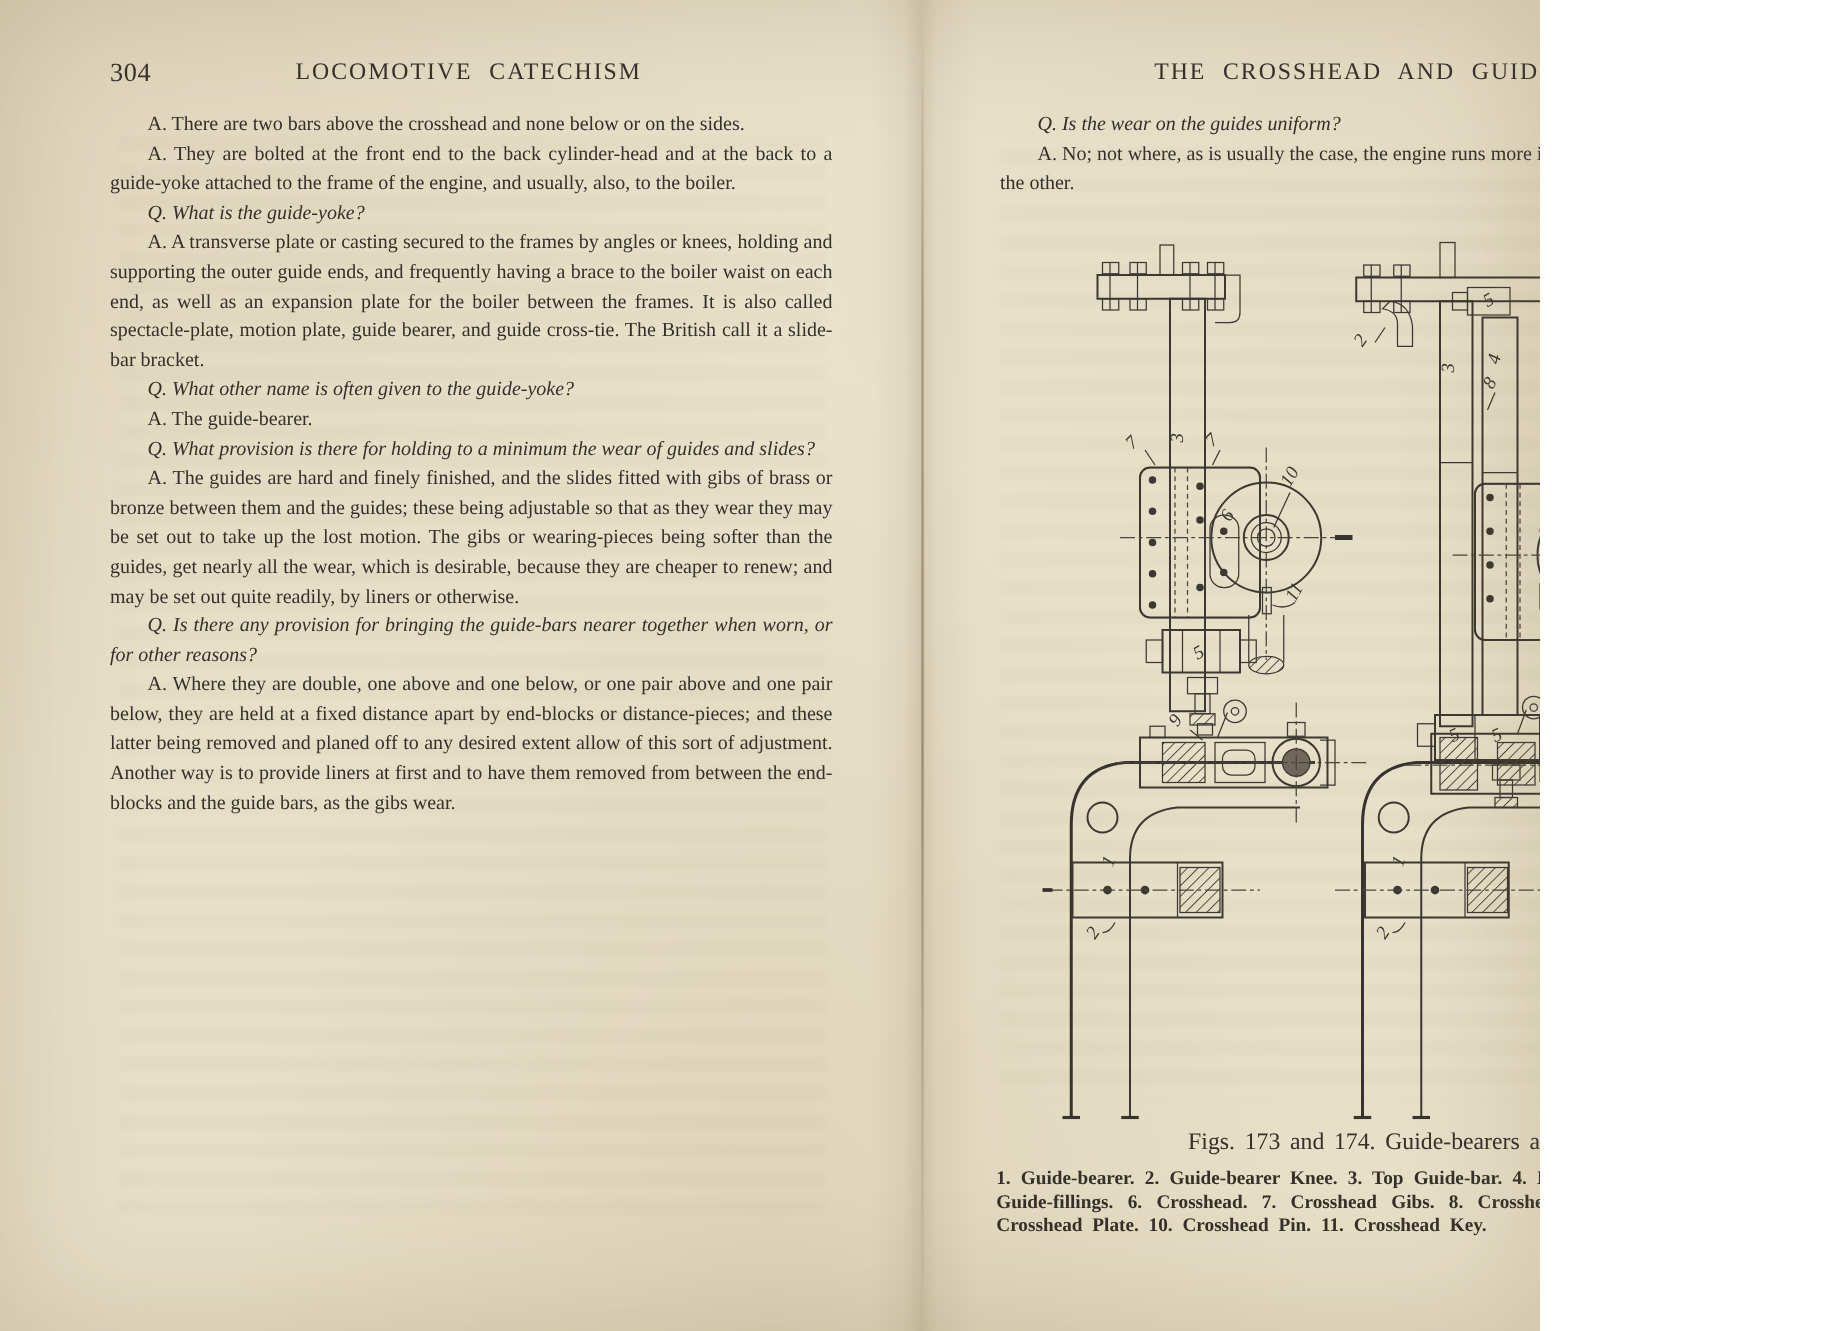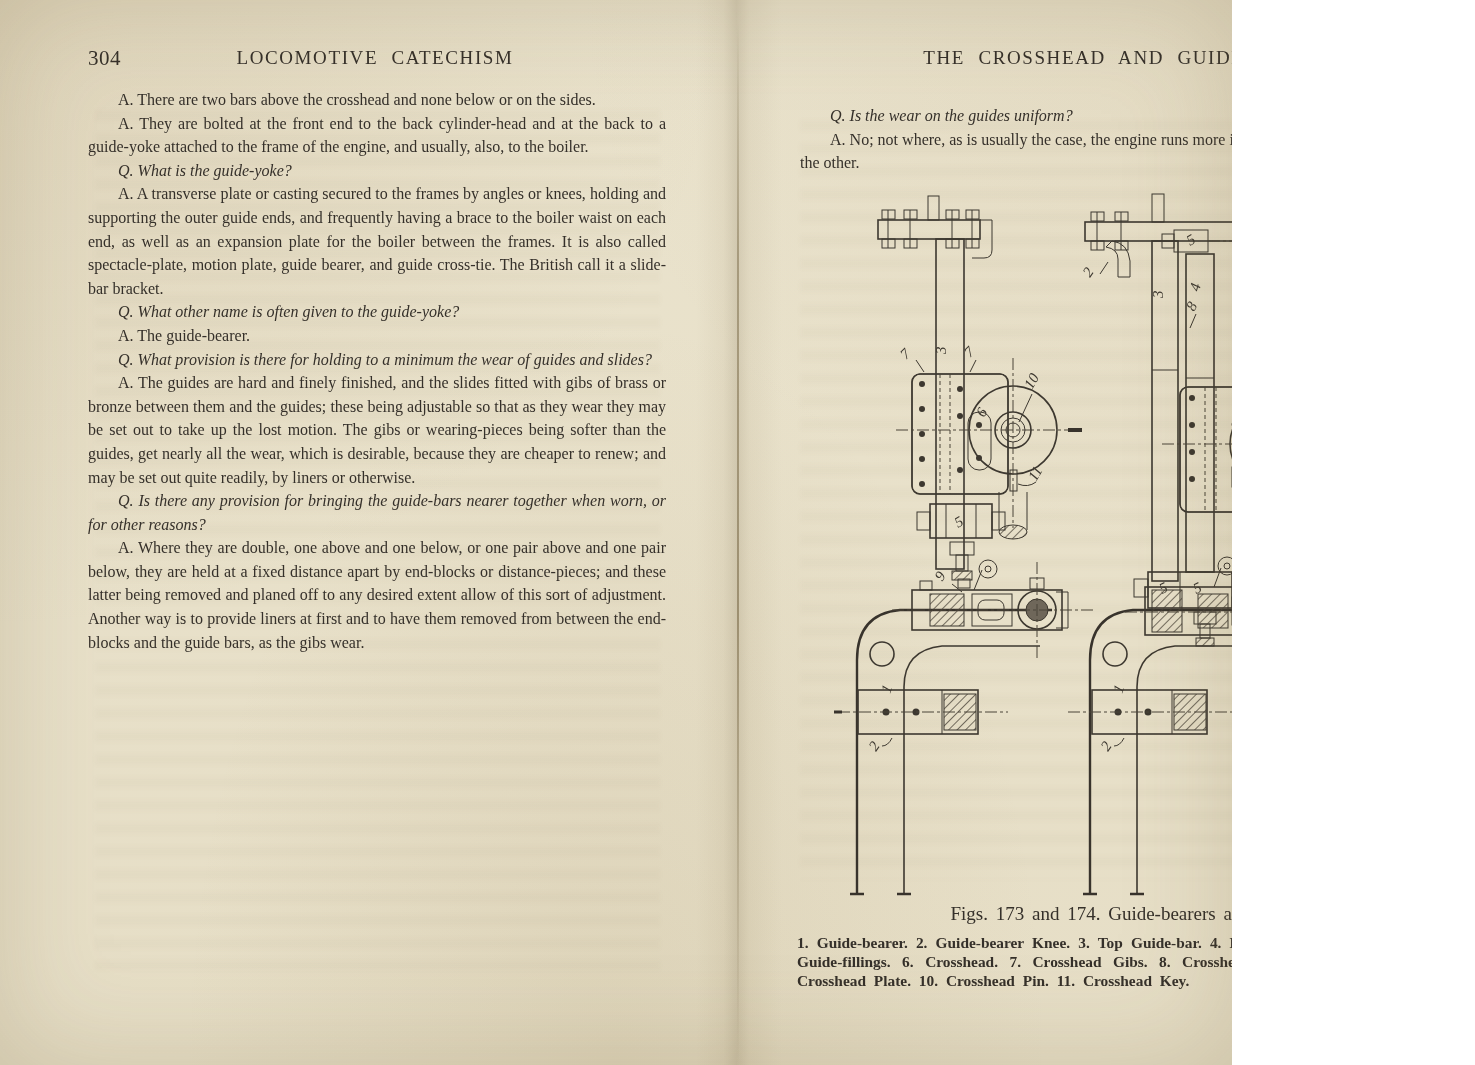--- a/index.html
+++ b/index.html
@@ -62,21 +62,21 @@
     <p class="a">A. The guide-bearer.</p>
     <p class="q">Q. What provision is there for holding to a minimum the wear of guides and slides?</p>
     <p class="a">A. The guides are hard and finely finished, and the slides fitted with gibs of brass or bronze between them and the guides; these being adjustable so that as they wear they may be set out to take up the lost motion.  The gibs or wearing-pieces being softer than the guides, get nearly all the wear, which is desirable, because they are cheaper to renew; and may be set out quite readily, by liners or otherwise.</p>
     <p class="q">Q. Is there any provision for bringing the guide-bars nearer together when worn, or for other reasons?</p>
     <p class="a">A. Where they are double, one above and one below, or one pair above and one pair below, they are held at a fixed distance apart by end-blocks or distance-pieces; and these latter being removed and planed off to any desired extent allow of this sort of adjustment.  Another way is to provide liners at first and to have them removed from between the end-blocks and the guide bars, as the gibs wear.</p>
   </div>
 
   <div class="runhead" style="left:850px;top:47px;width:480px;">THE CROSSHEAD AND GUIDES</div>
   <div class="pgnum" style="left:1305px;top:46px;width:70px;text-align:right;">305</div>
 
-  <div class="textcol" style="left:800px;top:88px;width:578px;margin-top:16px;">
+  <div class="textcol" style="left:800px;top:88px;width:578px;">
     <p class="q">Q. Is the wear on the guides uniform?</p>
     <p class="a">A. No; not where, as is usually the case, the engine runs more in one direction than in the other.</p>
   </div>
 
   <svg style="position:absolute;left:800px;top:182px;" width="580" height="718" viewBox="0 0 580 718">
     <defs>
       <pattern id="hatch" width="6" height="6" patternUnits="userSpaceOnUse" patternTransform="rotate(45)">
         <line x1="0" y1="0" x2="0" y2="6" stroke="#4a4439" stroke-width="1.5"></line>
       </pattern>
     </defs>

